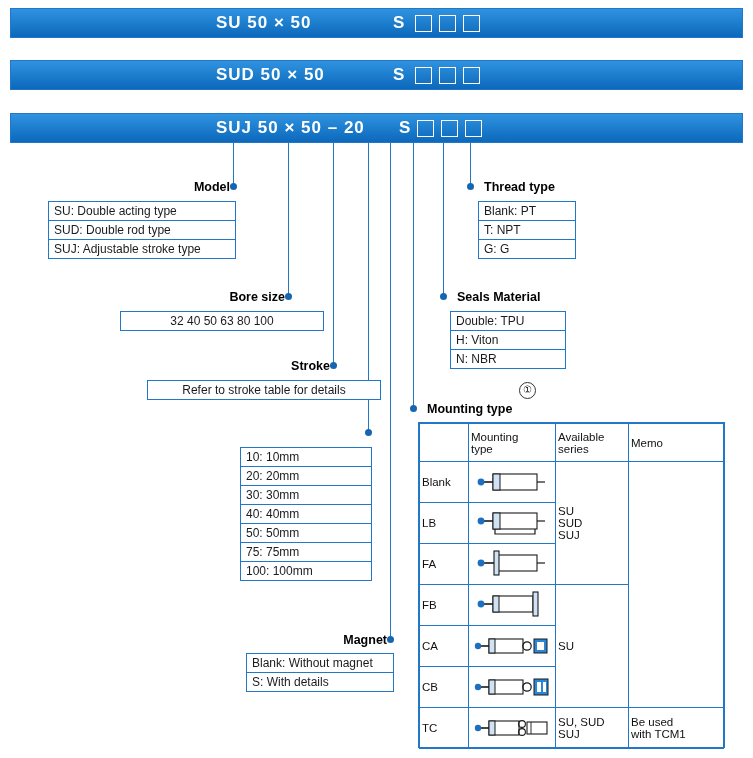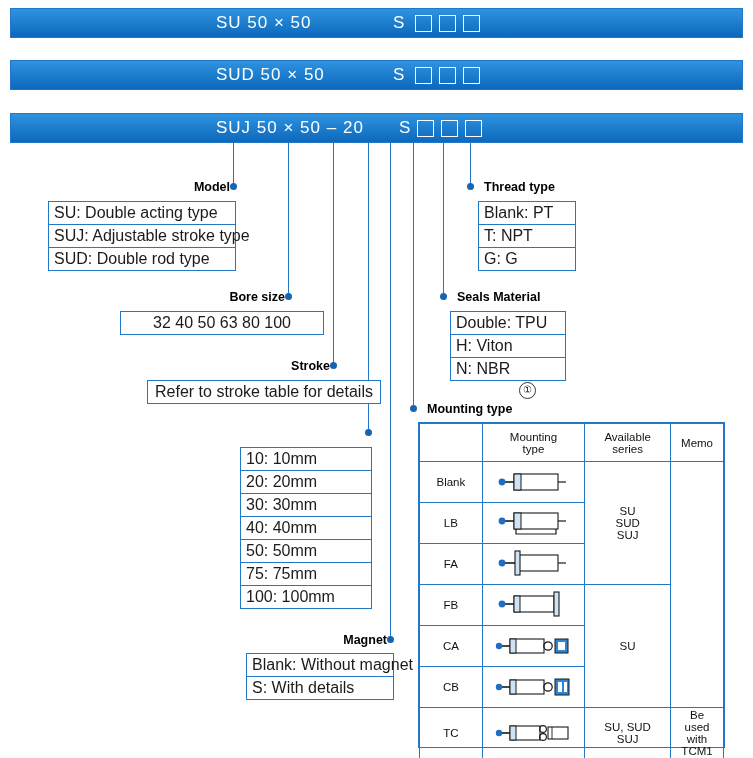--- a/index.html
+++ b/index.html
@@ -19,21 +19,21 @@
     box-sizing:border-box;
   }
   .bar .fill{
     position:absolute;left:0;top:0;height:100%;
     background:#1a7fd4;
     background:linear-gradient(#2f93e0,#0c68bb);
   }
   .bar .code{
     position:absolute;top:0;height:100%;
     display:flex;align-items:center;
-    color:#ffffff;font-weight:normal;font-size:17px;
+    color:#ffffff;font-weight:bold;font-size:17px;
     letter-spacing:1px;white-space:nowrap;
   }
   .sqs{position:absolute;top:0;height:100%;display:flex;align-items:center;gap:7px;}
   .sq{width:17px;height:17px;border:1px solid #ffffff;background:transparent;box-sizing:border-box;}
 
   
   .vline{position:absolute;width:1px;background:#2277c8;}
 
   
   .heading{
@@ -45,35 +45,35 @@
     background:#1565b0;
   }
 
   
   .tbl{
     position:absolute;border:1px solid #2277c8;box-sizing:border-box;
     background:#fff;
   }
   .tbl .r{
     border-bottom:1px solid #2277c8;box-sizing:border-box;
-    padding:2px 5px;font-size:16px;white-space:nowrap;
+    padding:2px 5px;font-size:12px;white-space:nowrap;
     display:flex;align-items:center;
   }
   .tbl .r:last-child{border-bottom:none;}
   .ctr{justify-content:center;}
 
   
   .mtbl{
     position:absolute;border:1px solid #2277c8;box-sizing:border-box;
     border-collapse:collapse;background:#fff;
   }
   .mtbl table{border-collapse:collapse;width:100%;height:100%;}
   .mtbl td{
-    border:1px solid #2277c8;font-size:11.5px;text-align:center;
-    vertical-align:middle;padding:1px 10px;color:#111;
+    border:1px solid #2277c8;font-size:11.5px;text-align:left;
+    vertical-align:middle;padding:1px 2px;color:#111;
   }
   .circnum{
     position:absolute;width:15px;height:15px;border:1px solid #333;
     border-radius:50%;font-size:10px;line-height:13px;text-align:center;color:#222;
   }
   .cylwrap{display:flex;align-items:center;justify-content:center;}
 </style>
 </head>
 <body>
 
@@ -123,22 +123,22 @@
 <div class="vline" style="left:413px;top:143px;height:265px;"></div>
 
 <div class="vline" style="left:443px;top:143px;height:153px;"></div>
 
 <div class="vline" style="left:470px;top:143px;height:43px;"></div>
 
 <div class="heading" style="left:120px;top:180px;width:110px;">Model</div>
 <div class="dot" style="left:230px;top:183px;"></div>
 <div class="tbl" style="left:48px;top:201px;width:188px;">
   <div class="r">SU: Double acting type</div>
+  <div class="r">SUD: Double rod type</div>
   <div class="r">SUJ: Adjustable stroke type</div>
-  <div class="r">SUD: Double rod type</div>
 </div>
 
 <div class="heading" style="left:175px;top:290px;width:110px;">Bore size</div>
 <div class="dot" style="left:285px;top:293px;"></div>
 <div class="tbl" style="left:120px;top:311px;width:204px;">
   <div class="r ctr">32  40  50  63  80  100</div>
 </div>
 
 <div class="heading" style="left:225px;top:359px;width:105px;">Stroke</div>
 <div class="dot" style="left:330px;top:362px;"></div>

